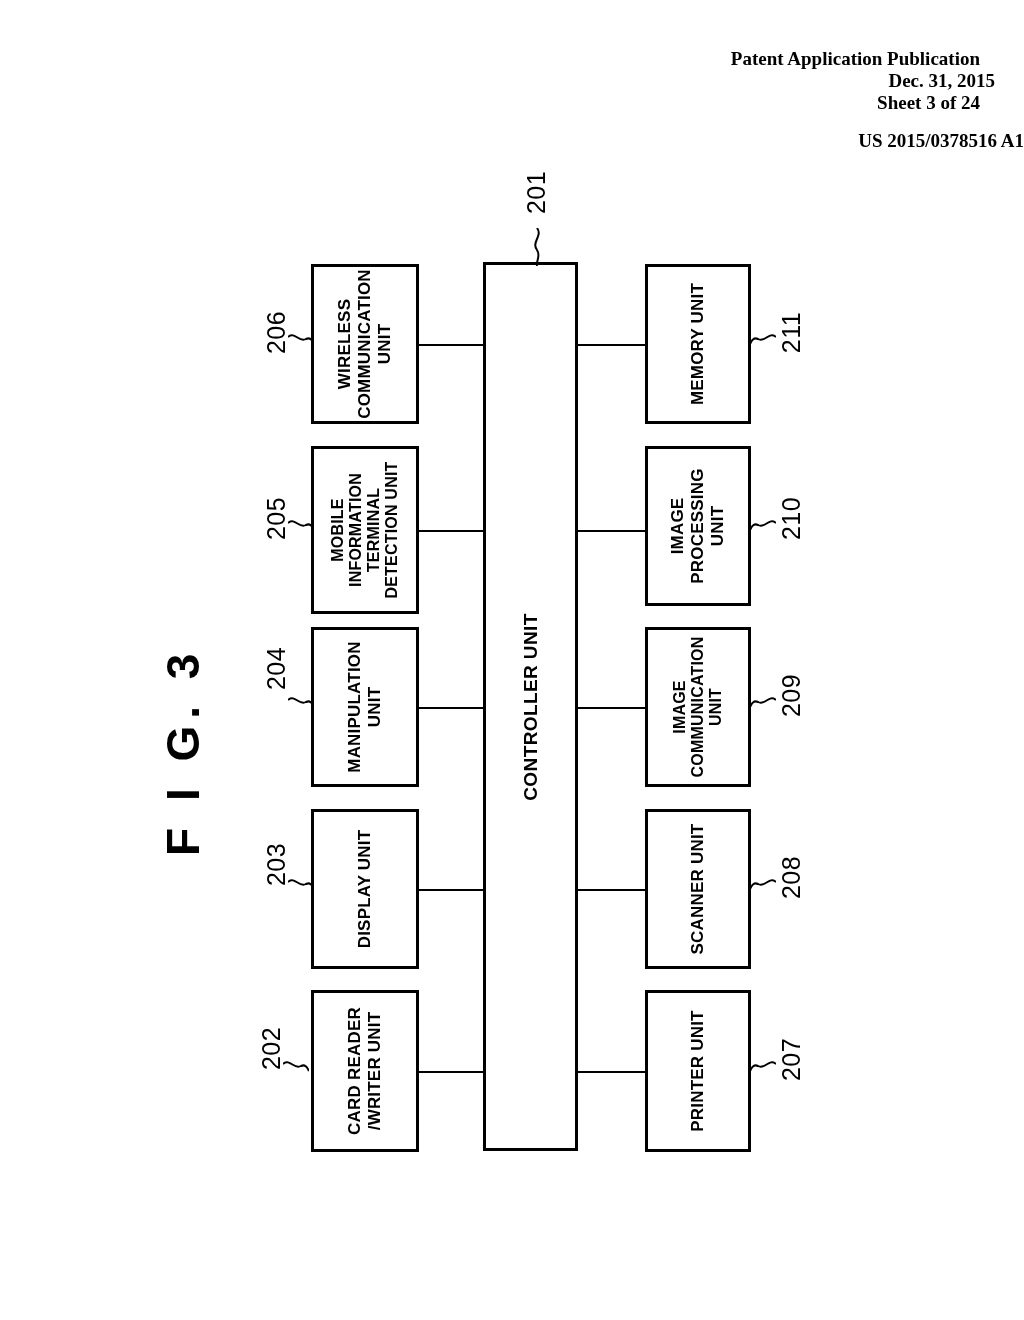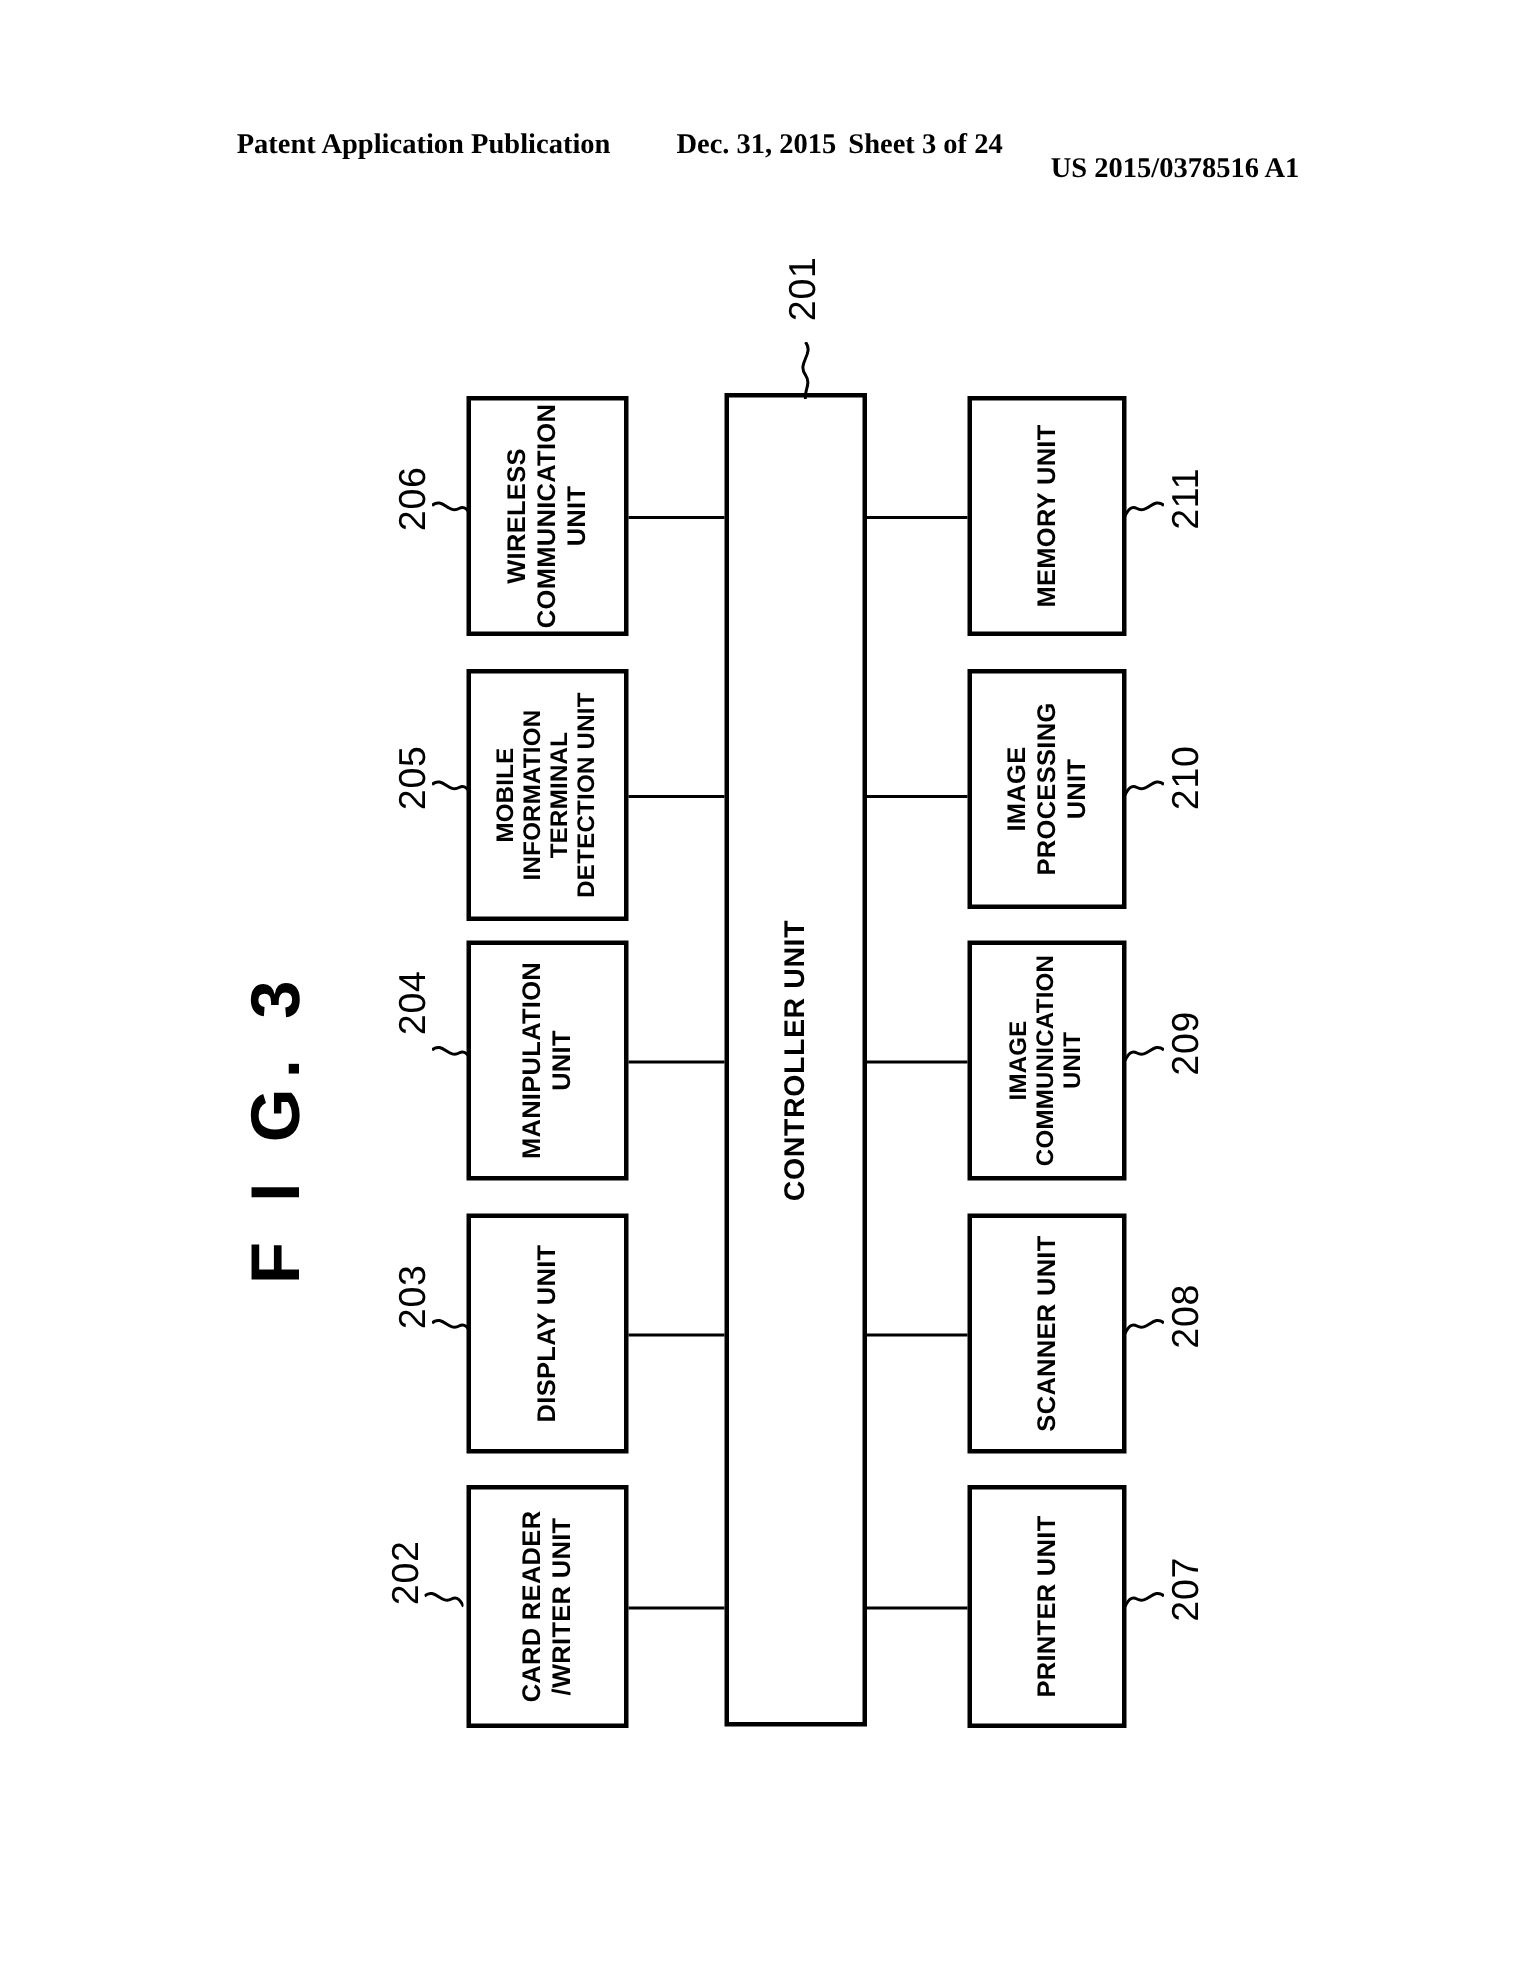--- a/index.html
+++ b/index.html
@@ -17,32 +17,33 @@
   }
 
   
   #page-header {
     position: absolute;
     top: 86px;
     left: 0;
     width: 1024px;
     height: 28px;
     display: flex;
-    align-items: flex-start;
+    flex-direction: column;
+    align-items: flex-end;
     justify-content: center;
     font-family: "Liberation Serif", serif;
     font-weight: bold;
     font-size: 19px;
     color: #000;
     letter-spacing: 0px;
     white-space: nowrap;
   }
   #page-header .hdr-pub   { margin-right: 44px; }
-  #page-header .hdr-date  { margin-right: 8px; }
-  #page-header .hdr-sheet { margin-right: 32px; }
+  #page-header .hdr-date  { margin-right: 29px; }
+  #page-header .hdr-sheet { margin-right: 44px; }
   #page-header .hdr-num   { margin-right: 0; margin-top: 16px; }
 
   
   #fig-title {
     position: absolute;
     left: 148px;
     top: 606px;
     width: 250px;
     height: 70px;
     transform-origin: 0 0;

